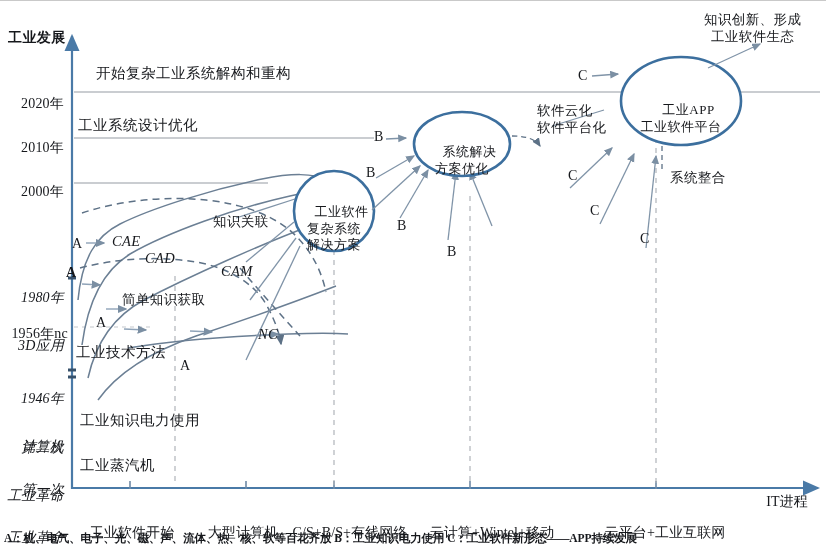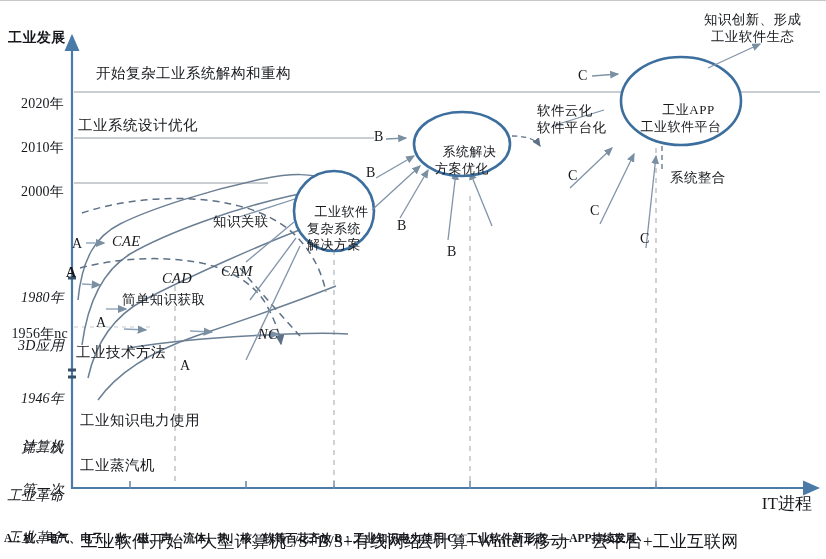--- a/index.html
+++ b/index.html
@@ -39,21 +39,21 @@
   .ytick {
     font-size: 14px;
     text-align: right;
     letter-spacing: 0.2px;
   }
   .ytick.two {
     line-height: 1.15;
     font-style: italic;
   }
   .xtick {
-    font-size: 17px;
+    font-size: 14px;
     text-align: center;
     letter-spacing: 0.1px;
   }
   .band {
     font-size: 14.5px;
     letter-spacing: 0.5px;
   }
   .inline-note {
     font-size: 13.5px;
     letter-spacing: 0.4px;
@@ -265,21 +265,21 @@
 
   <div class="lbl inline-note" style="left:213px; top:214px;">知识关联</div>
   <div class="lbl inline-note" style="left:122px; top:292px;font-family:Liberation Serif, serif;">简单知识获取</div>
   <div class="lbl inline-note" style="left:537px; top:103px; line-height:1.25;">软件云化
 软件平台化</div>
   <div class="lbl inline-note" style="left:670px; top:170px;">系统整合</div>
   <div class="lbl inline-note" style="left:704px; top:12px; line-height:1.25; text-align:center;">知识创新、形成
 工业软件生态</div>
 
   <div class="lbl curve-lbl" style="left:112px; top:233px;">CAE</div>
-  <div class="lbl curve-lbl" style="left:162px; top:250px;margin-top:20px;">CAD</div>
+  <div class="lbl curve-lbl" style="left:145px; top:250px;">CAD</div>
   <div class="lbl curve-lbl" style="left:187px; top:263px;margin-left:34px;">CAM</div>
   <div class="lbl curve-lbl" style="left:258px; top:286px;margin-top:40px;">NC</div>
 
   <div class="lbl mark" style="left:72px; top:236px;">A</div>
   <div class="lbl mark bold" style="left:66px; top:265px;">A</div>
   <div class="lbl mark" style="left:96px; top:315px;">A</div>
   <div class="lbl mark" style="left:180px; top:358px;">A</div>
 
   <div class="lbl mark" style="left:374px; top:129px;">B</div>
   <div class="lbl mark" style="left:366px; top:165px;">B</div>

